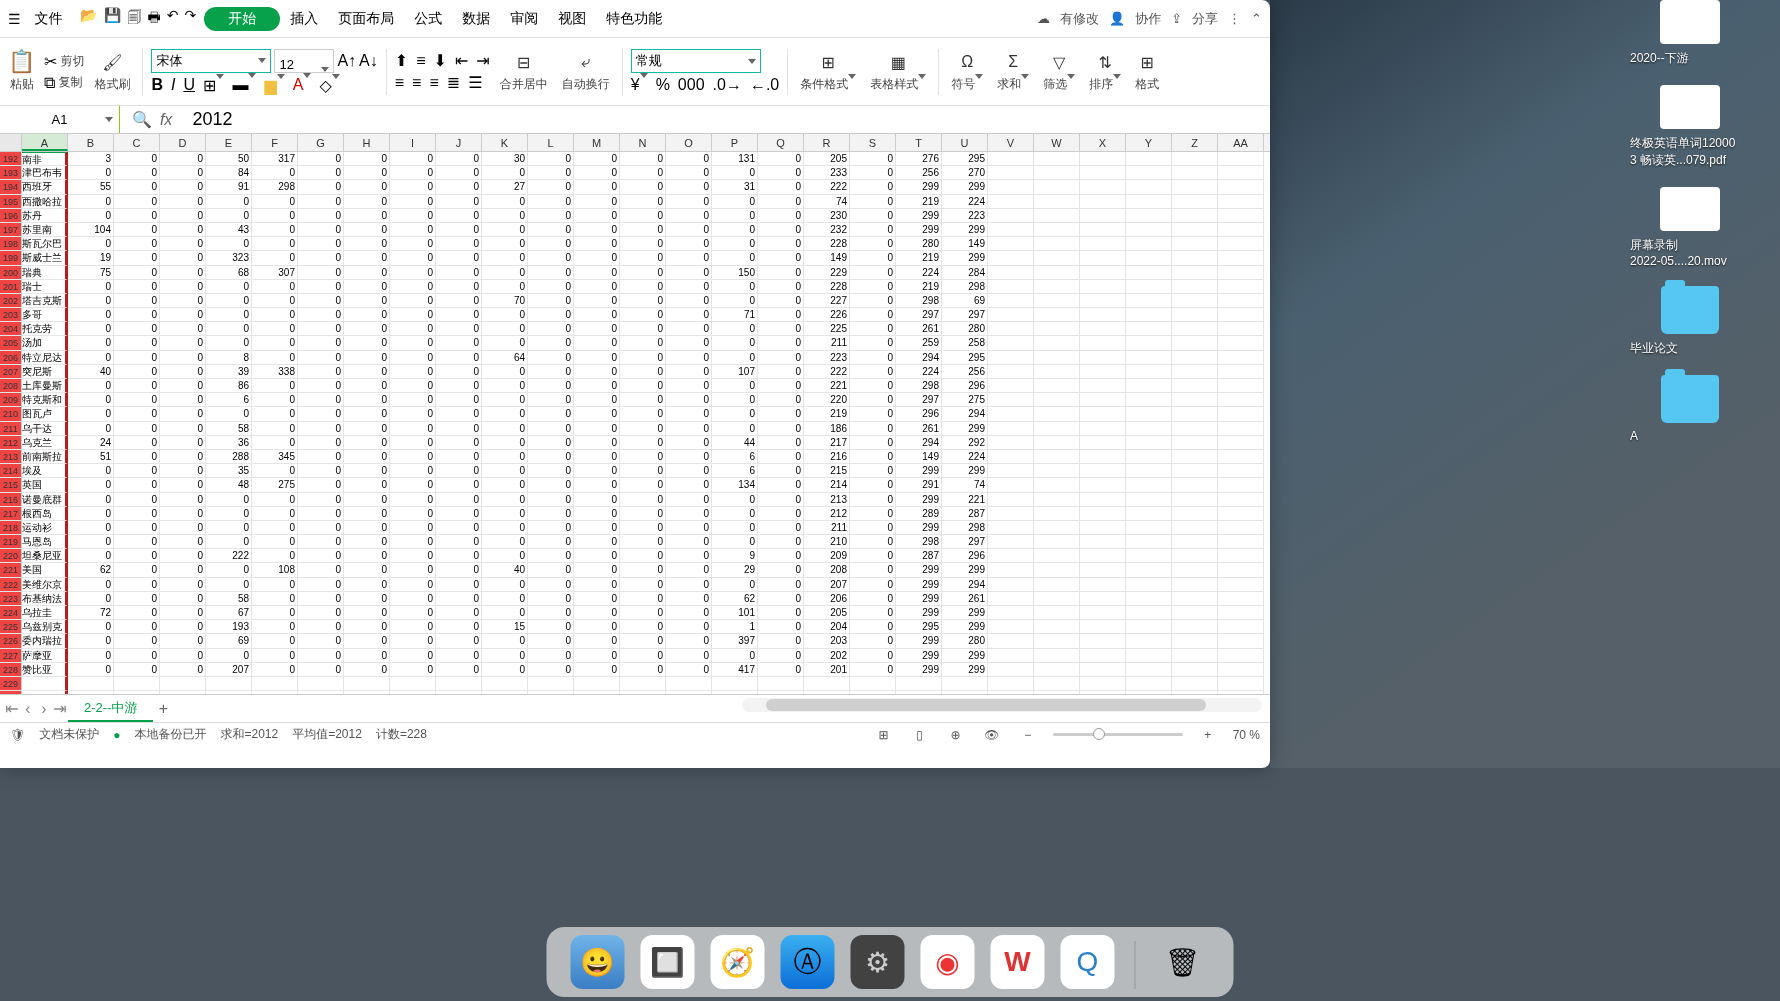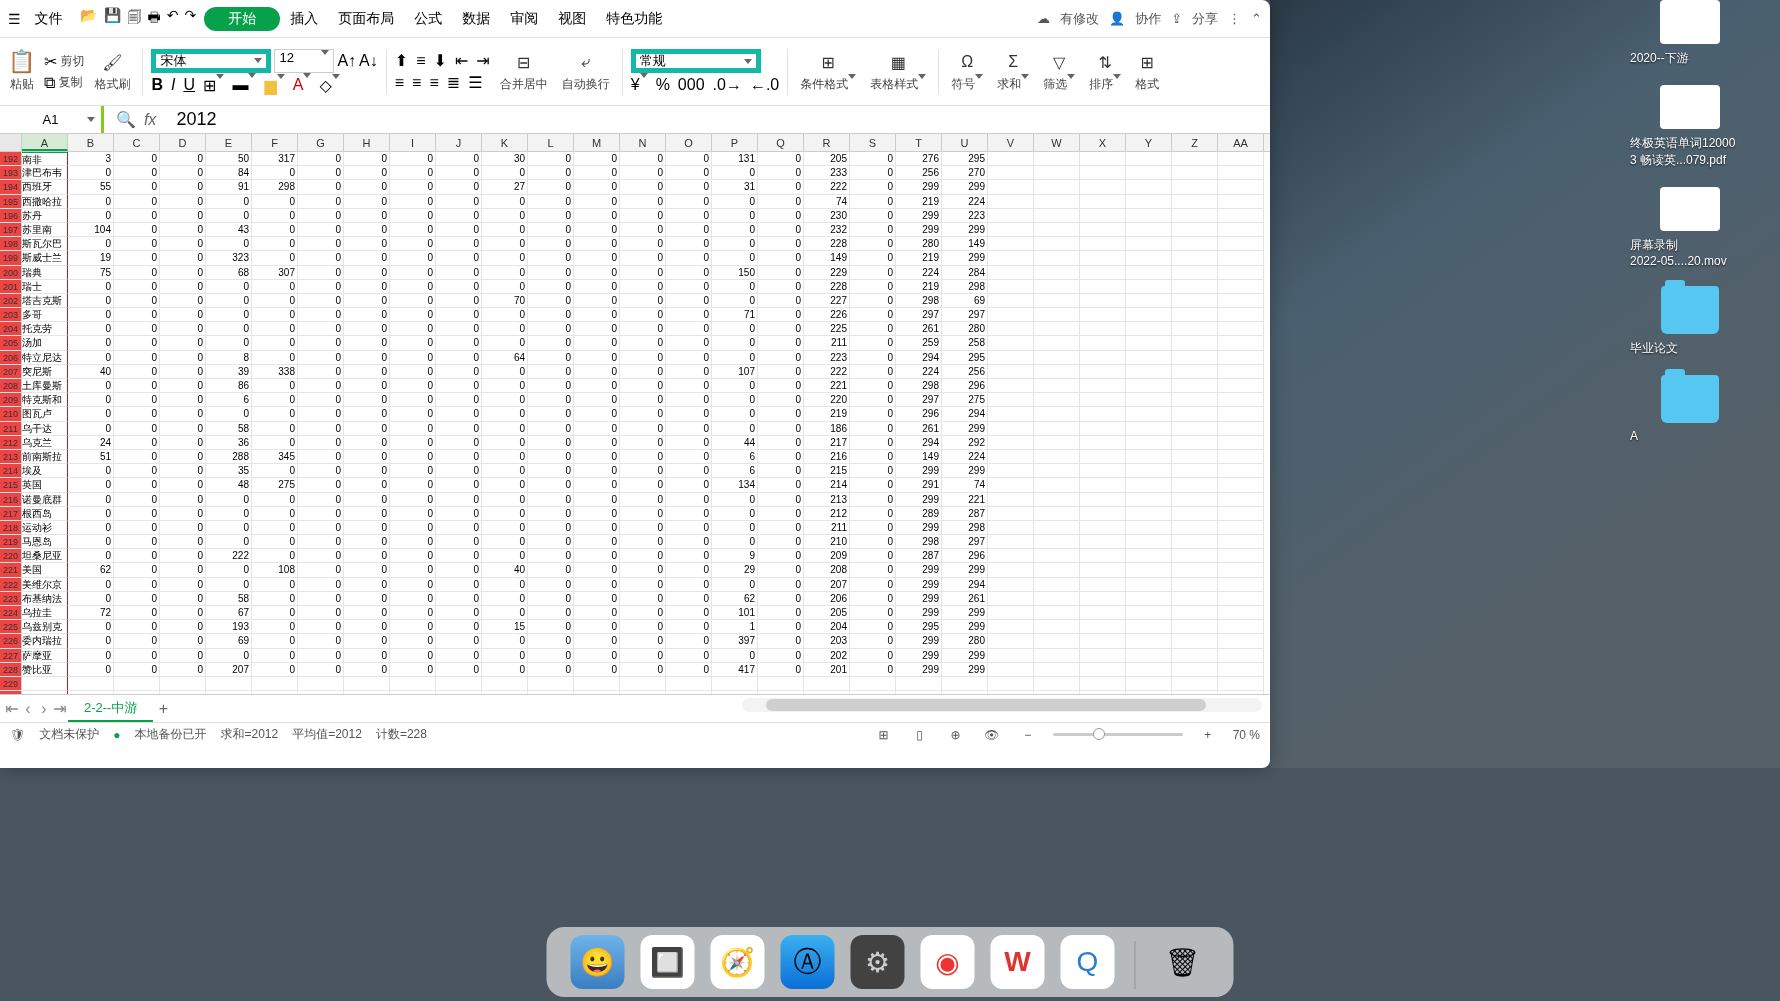--- a/index.html
+++ b/index.html
@@ -13,45 +13,45 @@
 .menubar .sp{flex:1}
 .menubar .r{display:flex;align-items:center;gap:10px;color:#555;font-size:13px}
 .ham{margin-right:4px}
 
 
 .ribbon{height:68px;border-bottom:1px solid #e0e0e0;display:flex;align-items:center;padding:0 6px;gap:6px}
 .rgrp{display:flex;flex-direction:column;align-items:center;gap:2px;padding:0 4px}
 .rbtn{display:flex;align-items:center;justify-content:center;width:24px;height:24px;color:#333}
 .rtxt{font-size:12px;color:#444}
 .sep{width:1px;height:46px;background:#e0e0e0;margin:0 2px}
-.fontsel{width:120px;height:24px;border:5px solid #14b8a6;font-size:13px;padding:0 4px;display:flex;align-items:center;justify-content:space-between}
-.fontsize{width:60px;height:24px;border:1px solid #ccc;font-size:13px;padding:0 4px;display:flex;align-items:flex-start;justify-content:space-between}
+.fontsel{width:120px;height:24px;border:1px solid #14b8a6;font-size:13px;padding:0 4px;display:flex;align-items:center;justify-content:space-between}
+.fontsize{width:60px;height:24px;border:1px solid #ccc;font-size:13px;padding:0 4px;display:flex;align-items:flex-end;justify-content:space-between}
 .caret{width:0;height:0;border-left:4px solid transparent;border-right:4px solid transparent;border-top:5px solid #666}
 .row2{display:flex;gap:3px;align-items:center}
 .vsplit{display:flex;flex-direction:column;gap:3px}
 
 
 .fbar{height:28px;border-bottom:1px solid #ccc;display:flex;align-items:center}
-.namebox{width:104px;height:100%;border-right:3px solid #84cc16;display:flex;align-items:center;justify-content:center;font-size:13px;position:relative}
+.namebox{width:120px;height:100%;border-right:1px solid #84cc16;display:flex;align-items:center;justify-content:center;font-size:13px;position:relative}
 .namebox .caret{position:absolute;right:6px}
 .fx{padding:0 12px;color:#666;display:flex;align-items:center;gap:8px}
 .formula{flex:1;padding:0 8px;font-size:18px}
 
 
 .grid{position:relative;height:560px;overflow:hidden}
 .colhdr{display:flex;height:18px;background:#f3f3f3;border-bottom:1px solid #ccc;font-size:11px}
 .colhdr .corner{width:22px;border-right:1px solid #ccc;background:#e8e8e8}
 .ch{width:46px;border-right:1px solid #ccc;text-align:center;line-height:18px;color:#333}
 .ch.sel{background:#d6ebd5;border-bottom:2px solid #07a04b}
 .rows{height:542px;overflow:hidden}
 .row{display:flex;height:14.2px;font-size:10px}
 .rh{width:22px;background:#f3f3f3;border-right:1px solid #ccc;border-bottom:1px solid #e5e5e5;text-align:center;line-height:14px;color:#333;font-size:9px}
 .rh.sel{background:#ef4444}
 .cell{width:46px;border-right:1px solid #e5e5e5;border-bottom:1px solid #e5e5e5;text-align:right;padding-right:2px;line-height:14px;overflow:hidden;white-space:nowrap}
-.cell.a{text-align:left;border-right:1px solid #b91c1c}
+.cell.a{text-align:left;border-right:3px solid #b91c1c}
 .cell.a.top{border-top:1px solid #07a04b}
 
 
 .sheettabs{height:28px;border-top:1px solid #ccc;display:flex;align-items:center;padding:0 4px;position:relative}
 .nav{width:16px;height:20px;display:flex;align-items:center;justify-content:center;color:#888}
 .tab{padding:0 16px;height:100%;display:flex;align-items:center;font-size:13px;color:#07a04b;border-bottom:2px solid #07a04b}
 .addtab{width:20px;text-align:center;color:#666;font-size:16px}
 .hscroll{position:absolute;right:8px;top:3px;width:520px;height:14px;background:#f3f3f3;border-radius:7px}
 .hscroll .thumb{position:absolute;left:24px;top:1px;width:440px;height:12px;background:#cfcfcf;border-radius:6px}
 

